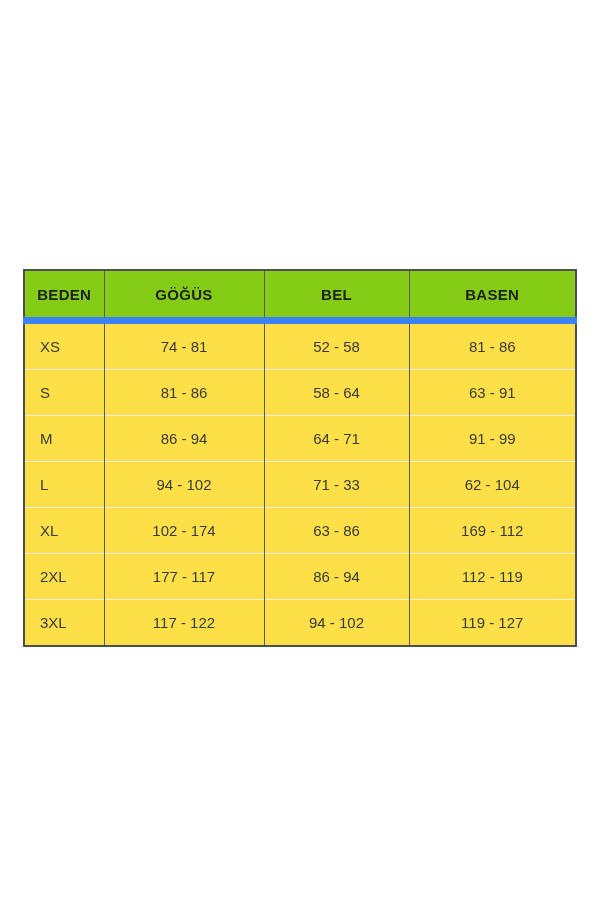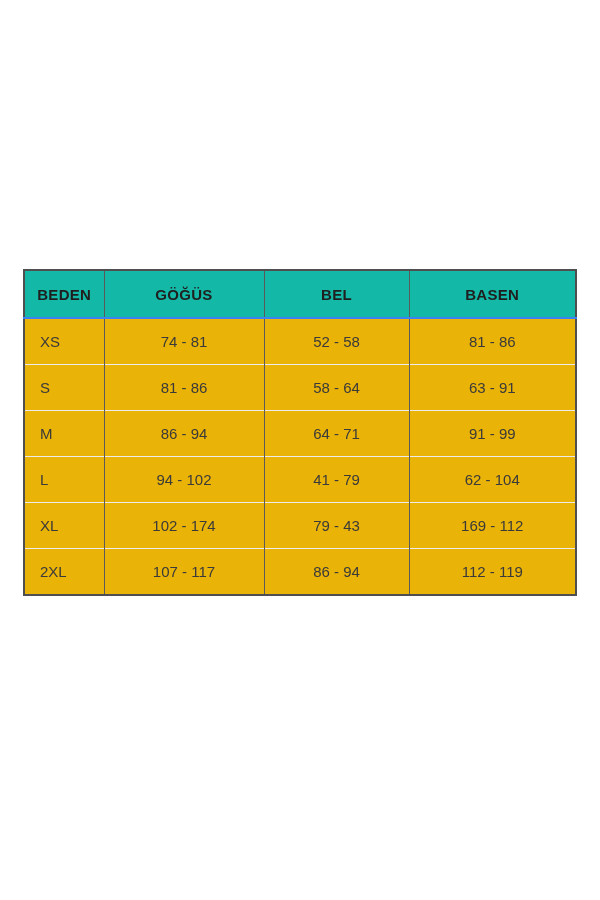--- a/index.html
+++ b/index.html
@@ -29,32 +29,32 @@
   table.size-chart th,
   table.size-chart td {
     border-left: 1px solid #5a5a5a;
     border-right: 1px solid #5a5a5a;
     padding: 0;
     overflow: hidden;
     white-space: nowrap;
   }
   table.size-chart thead th {
     height: 46px;
-    background: #14b8a6;
+    background: #84cc16;
     color: #1f1f1f;
     font-size: 15px;
     font-weight: 700;
     letter-spacing: 0.3px;
     text-align: center;
     vertical-align: middle;
-    border-bottom: 2px solid #3b82f6;
+    border-bottom: 7px solid #3b82f6;
   }
   table.size-chart tbody td {
     height: 45px;
-    background: #eab308;
+    background: #fde047;
     color: #3a3a3a;
     font-size: 15px;
     font-weight: 400;
     text-align: center;
     vertical-align: middle;
     border-top: 1px solid #ececec;
   }
   table.size-chart tbody tr:first-child td {
     border-top: none;
   }
@@ -101,30 +101,36 @@
       </tr>
       <tr>
         <td class="size-col">M</td>
         <td>86 - 94</td>
         <td>64 - 71</td>
         <td>91 - 99</td>
       </tr>
       <tr>
         <td class="size-col">L</td>
         <td>94 - 102</td>
-        <td>41 - 79</td>
+        <td>71 - 33</td>
         <td>62 - 104</td>
       </tr>
       <tr>
         <td class="size-col">XL</td>
         <td>102 - 174</td>
-        <td>79 - 43</td>
+        <td>63 - 86</td>
         <td>169 - 112</td>
       </tr>
       <tr>
         <td class="size-col">2XL</td>
-        <td>107 - 117</td>
+        <td>177 - 117</td>
         <td>86 - 94</td>
         <td>112 - 119</td>
+      </tr>
+      <tr>
+        <td class="size-col">3XL</td>
+        <td>117 - 122</td>
+        <td>94 - 102</td>
+        <td>119 - 127</td>
       </tr>
     </tbody>
   </table>
 </div>
 
 </body></html>

